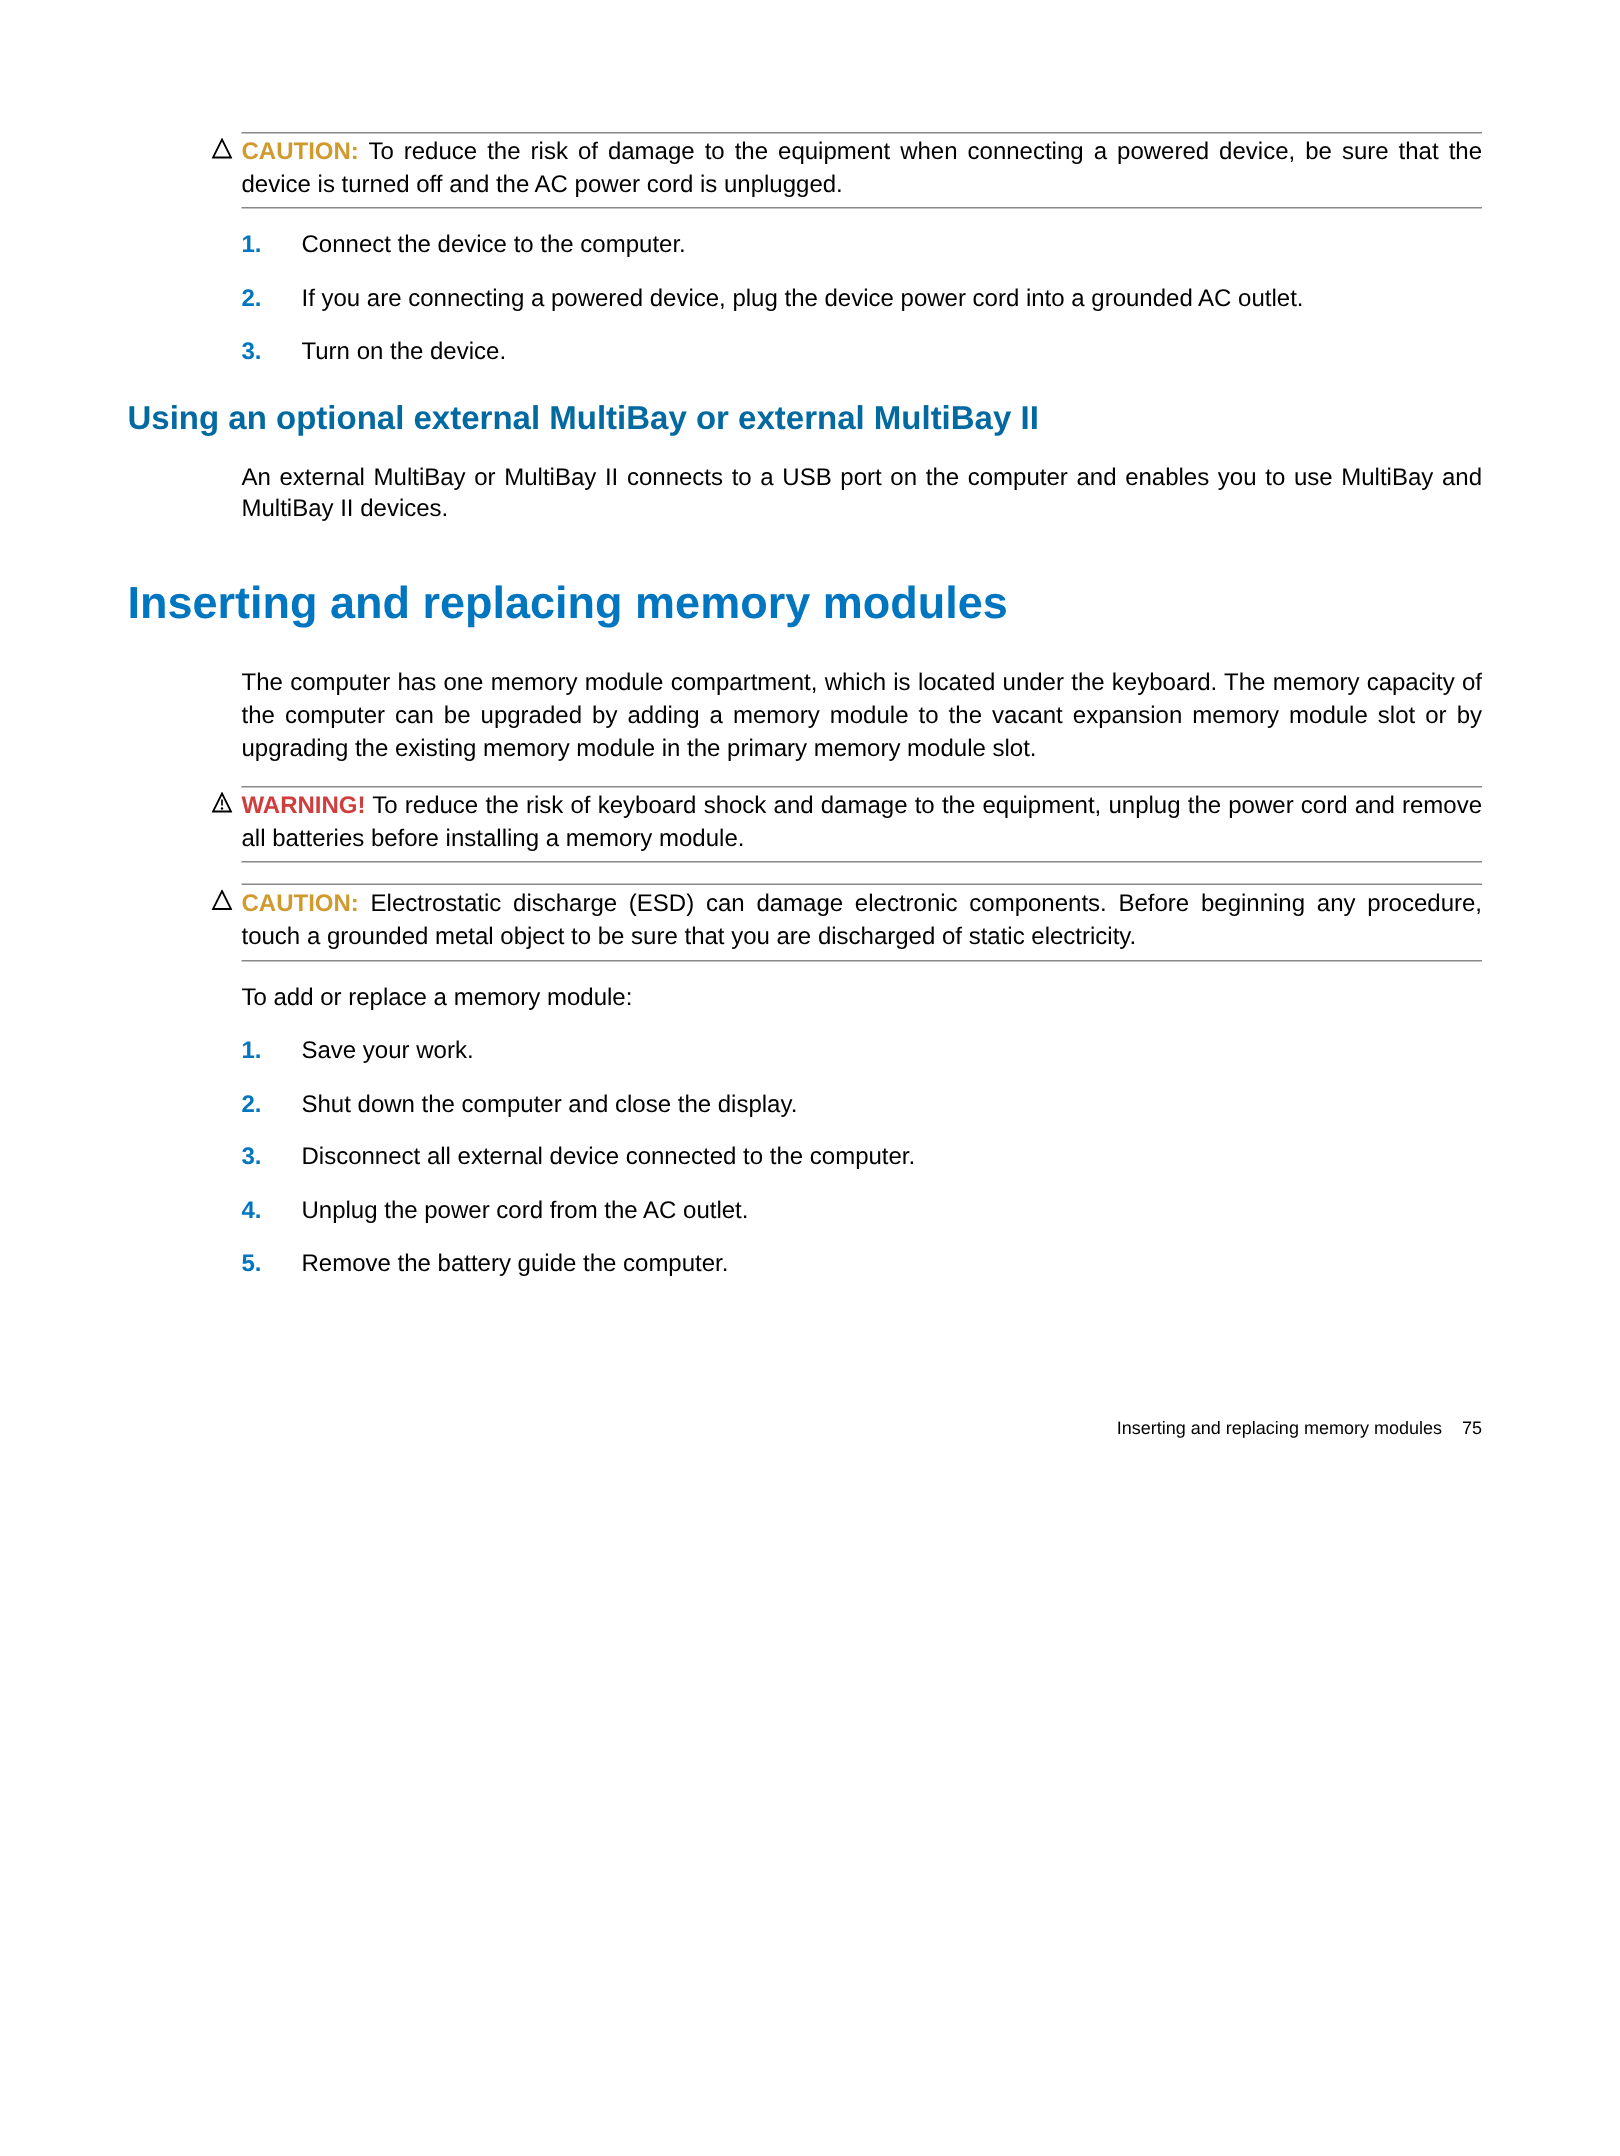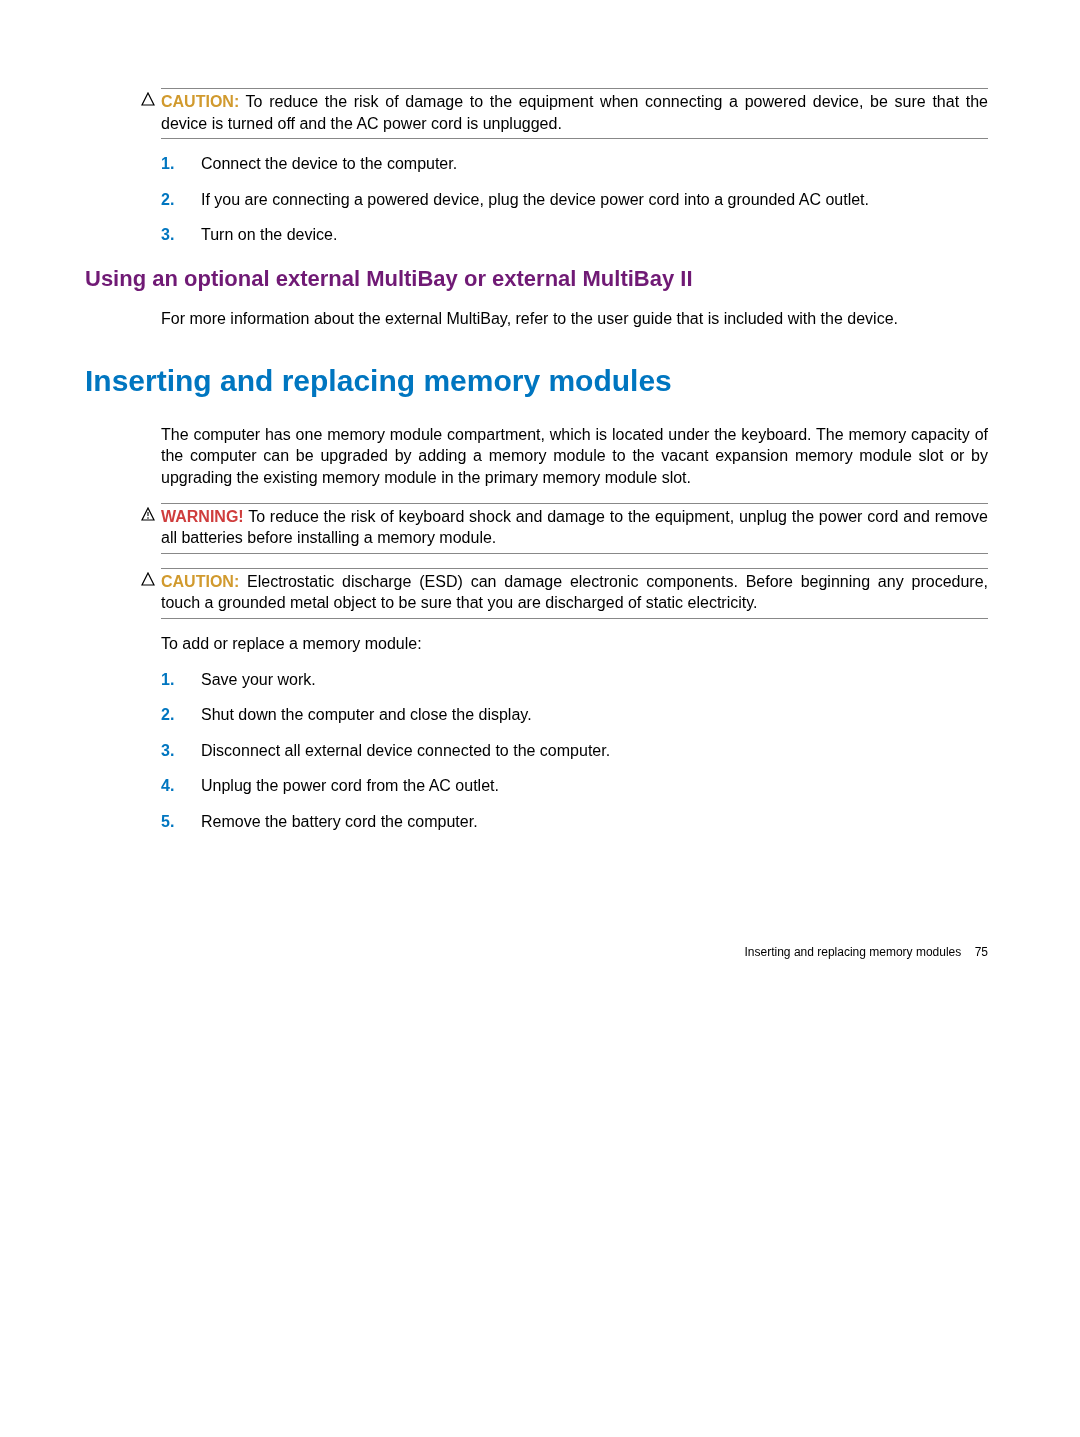--- a/index.html
+++ b/index.html
@@ -65,21 +65,21 @@
     font-weight: bold;
     color: #0076c0;
   }
   p.body {
     margin: 0 0 14px 0;
     text-align: justify;
   }
   h2.sect {
     font-size: 22px;
     font-weight: bold;
-    color: #701a75;
+    color: #0369a1;
     margin: 18px 0 14px -76px;
   }
   h1.chapter {
     font-size: 30px;
     font-weight: bold;
     color: #0076c0;
     margin: 32px 0 22px -76px;
   }
   .footer {
     position: absolute;
@@ -107,21 +107,21 @@
 
     <ol class="steps">
       <li><span>Connect the device to the computer.</span></li>
       <li><span>If you are connecting a powered device, plug the device power cord into a grounded AC outlet.</span></li>
       <li><span>Turn on the device.</span></li>
     </ol>
 
 
     <h2 class="sect">Using an optional external MultiBay or external MultiBay II</h2>
 
-    <p class="body">For more information about the external MultiBay, refer to the user guide that is included with the device.</p>
+    <p class="body">An external MultiBay or MultiBay II connects to a USB port on the computer and enables you to use MultiBay and MultiBay II devices.</p>
 
     <h1 class="chapter">Inserting and replacing memory modules</h1>
 
     <p class="body">The computer has one memory module compartment, which is located under the keyboard. The memory capacity of the computer can be upgraded by adding a memory module to the vacant expansion memory module slot or by upgrading the existing memory module in the primary memory module slot.</p>
 
     <div class="notice">
       <span class="tri">
         <svg viewBox="0 0 14 14">
             <polygon points="7,1 13,13 1,13" fill="none" stroke="#000" stroke-width="1.2"></polygon>
             <line x1="7" y1="5" x2="7" y2="9" stroke="#000" stroke-width="1.1"></line>
@@ -142,21 +142,21 @@
       <span>Electrostatic discharge (ESD) can damage electronic components. Before beginning any procedure, touch a grounded metal object to be sure that you are discharged of static electricity.</span>
     </div>
 
     <p class="body">To add or replace a memory module:</p>
 
     <ol class="steps">
       <li><span>Save your work.</span></li>
       <li><span>Shut down the computer and close the display.</span></li>
       <li><span>Disconnect all external device connected to the computer.</span></li>
       <li><span>Unplug the power cord from the AC outlet.</span></li>
-      <li><span>Remove the battery cord the computer.</span></li>
+      <li><span>Remove the battery guide the computer.</span></li>
     </ol>
 
   </div>
 
   <div class="footer">
     <span>Inserting and replacing memory modules</span>&nbsp;&nbsp;&nbsp;&nbsp;<span>75</span>
   </div>
 </div>
 
 </body></html>

